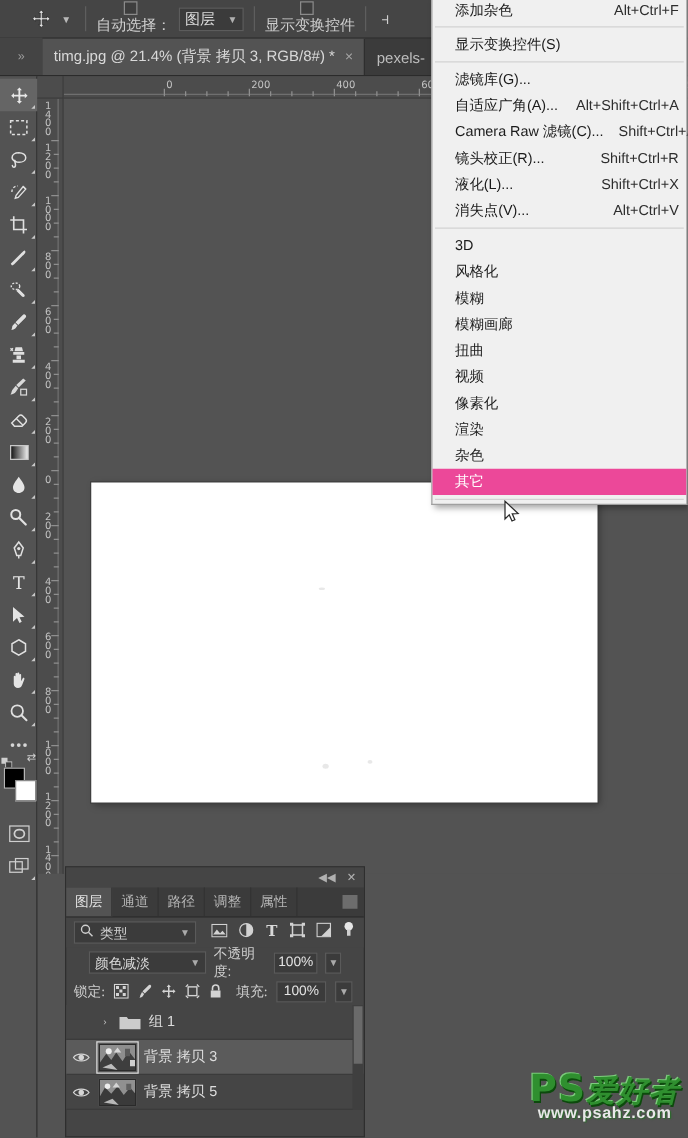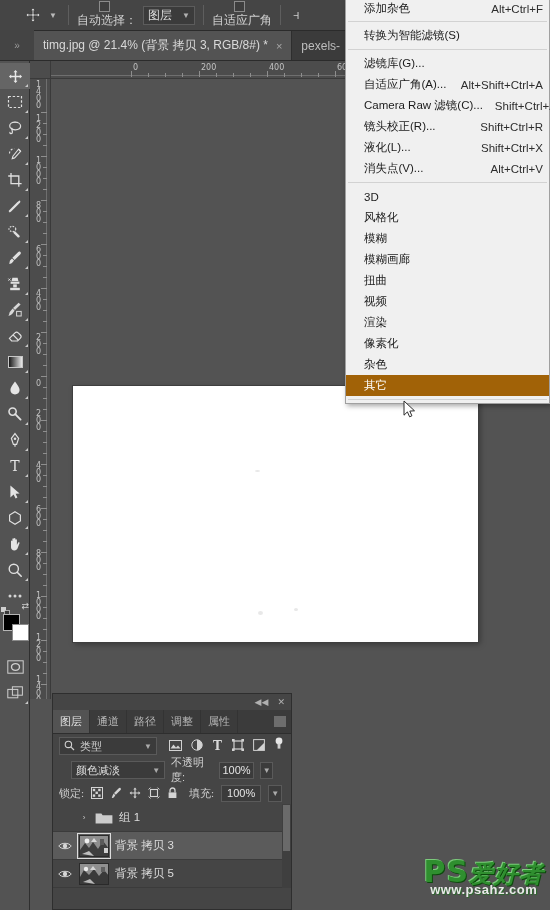--- a/index.html
+++ b/index.html
@@ -128,21 +128,21 @@
     background: #f0f0f0; border: 1px solid #a0a0a0;
     border-top: none;
     font-size: 11.5px; color: #1b1b1b; z-index: 40;
     box-shadow: 2px 2px 5px rgba(0,0,0,0.35);
   }
   .menu-item {
     height: 21px; display: flex; align-items: center;
     padding-left: 18px; padding-right: 6px; white-space: nowrap;
   }
   .menu-item .accel { margin-left: auto; padding-left: 12px; color: #2d2d2d; }
-  .menu-item.highlight { background: #a16207; color: #ffffff; }
+  .menu-item.highlight { background: #ec4899; color: #ffffff; }
   .menu-sep { height: 1px; background: #d2d2d2; margin: 3px 2px 3px 2px; }
   .menu-item.first { height: 19px; }
 
   .cursor-arrow { position: absolute; z-index: 60; pointer-events: none; }
 
   
   .panel {
     position: absolute; left: 52px; top: 693px; width: 240px; height: 217px;
     background: #454545; border: 1px solid #2e2e2e;
   }
@@ -249,21 +249,21 @@
       <span class="opt-check"></span>
       <span class="opt-label">自动选择：</span>
     </div>
     <div class="opt-select">
       <span>图层</span>
       <span class="sel-caret">▼</span>
     </div>
     <div class="opt-divider"></div>
     <div class="opt-group">
       <span class="opt-check"></span>
-      <span class="opt-label">自适应广角</span>
+      <span class="opt-label">显示变换控件</span>
     </div>
     <div class="opt-divider"></div>
     <div class="opt-align-icon">⫞</div>
   </div>
 
   <div class="tab-bar">
     <div class="collapse-arrows">»</div>
     <div class="doc-tab active">
       <span>timg.jpg @ 21.4% (背景 拷贝 3, RGB/8#) *</span>
       <span class="tab-close">×</span>
@@ -571,21 +571,21 @@
 
   <div class="menu">
 
     <div class="menu-item first">
       <span>添加杂色</span>
       <span class="accel">Alt+Ctrl+F</span>
     </div>
     <div class="menu-sep"></div>
 
     <div class="menu-item">
-      <span>转换为智能滤镜(S)</span>
+      <span>显示变换控件(S)</span>
     </div>
     <div class="menu-sep"></div>
 
     <div class="menu-item">
       <span>滤镜库(G)...</span>
     </div>
     <div class="menu-item">
       <span>自适应广角(A)...</span>
       <span class="accel">Alt+Shift+Ctrl+A</span>
     </div>
@@ -619,24 +619,24 @@
     <div class="menu-item">
       <span>模糊画廊</span>
     </div>
     <div class="menu-item">
       <span>扭曲</span>
     </div>
     <div class="menu-item">
       <span>视频</span>
     </div>
     <div class="menu-item">
+      <span>像素化</span>
+    </div>
+    <div class="menu-item">
       <span>渲染</span>
-    </div>
-    <div class="menu-item">
-      <span>像素化</span>
     </div>
     <div class="menu-item">
       <span>杂色</span>
     </div>
     <div class="menu-item highlight">
       <span>其它</span>
     </div>
     <div class="menu-sep"></div>
 
   </div>

